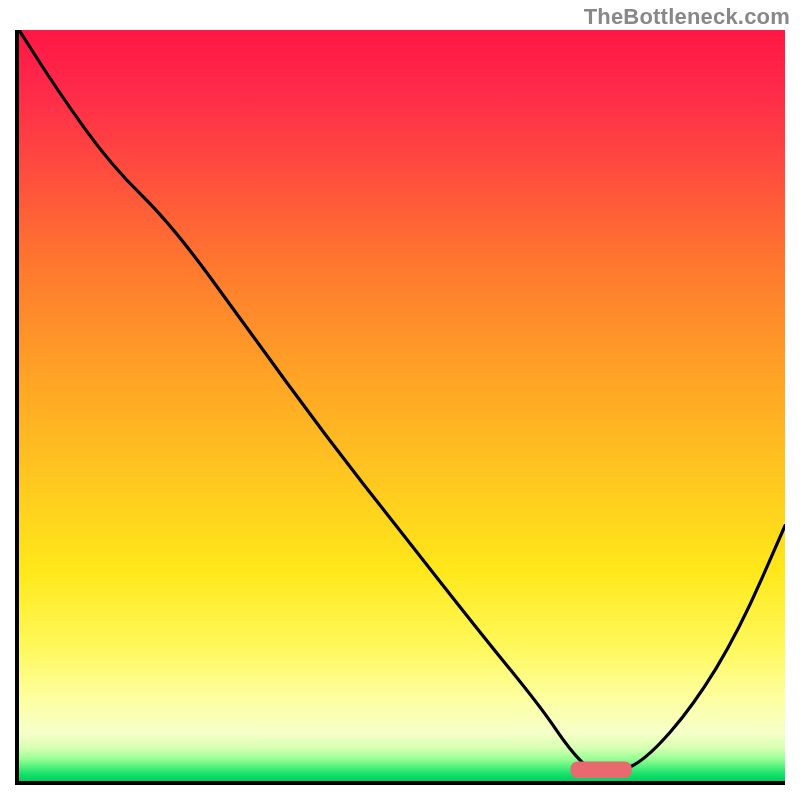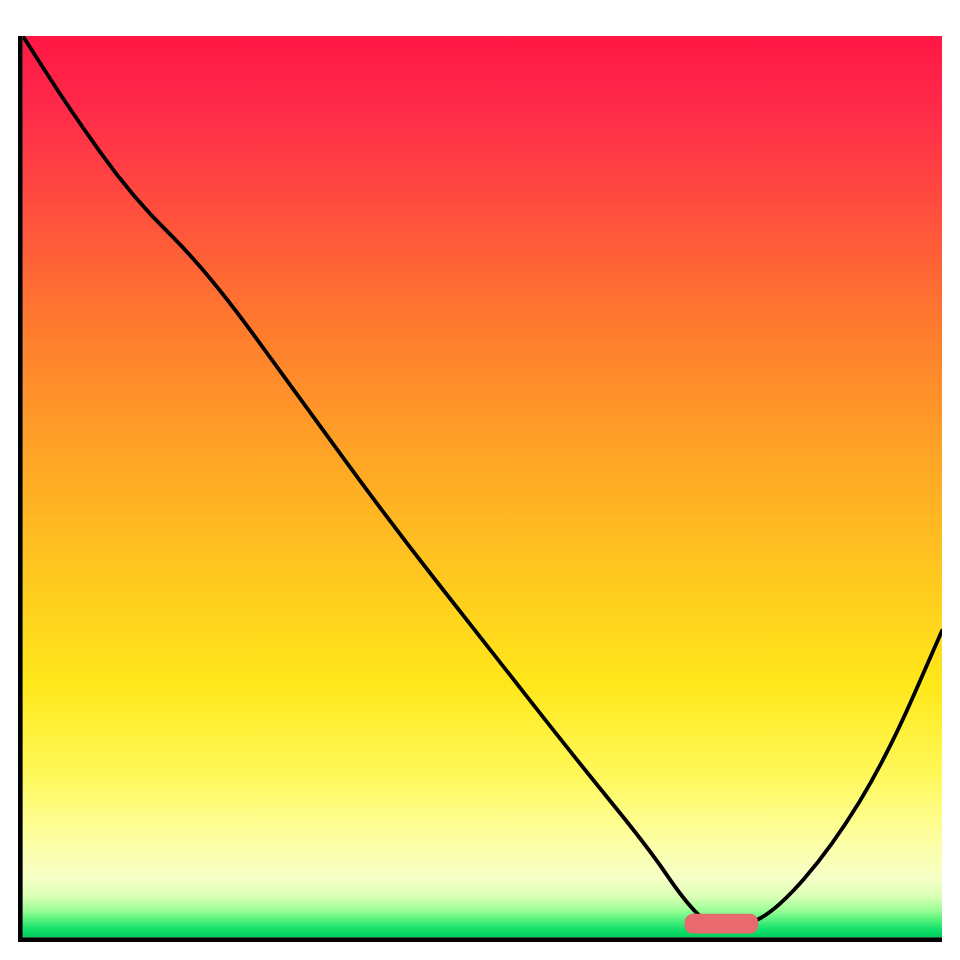--- a/index.html
+++ b/index.html
@@ -74,20 +74,21 @@
     stroke-linecap: round;
   }
   .marker {
     stroke: none;
   }
 </style>
 </head>
 <body>
 <div class="wrap">
 
+  <div class="watermark">TheBottleneck.com</div>
 
   <div class="plot-area">
     <div class="gradient"></div>
     <svg class="overlay" viewBox="0 0 766 751" preserveAspectRatio="none">
       <path id="curve-path" class="curve" d="M 0.0 0.0 Q 0.0 0.0 19.2 30.0 Q 38.3 60.1 65.1 97.6 Q 91.9 135.2 122.6 165.2 Q 153.2 195.3 191.5 247.8 Q 229.8 300.4 268.1 353.0 Q 306.4 405.5 344.7 454.4 Q 383.0 503.2 421.3 552.0 Q 459.6 600.8 490.2 638.3 Q 520.9 675.9 536.2 698.4 Q 551.5 721.0 563.0 732.2 Q 574.5 743.5 586.0 743.5 Q 597.5 743.5 612.8 736.0 Q 628.1 728.5 651.1 702.2 Q 674.1 675.9 697.1 638.3 Q 720.0 600.8 743.0 548.2 T 766.0 495.7" stroke="#000000"></path>
       <rect id="opt-marker" class="marker" rx="7" ry="7" x="551.5" width="61.3" y="731.5" height="16.5" fill="#e86a6f"></rect>
     </svg>
   </div>
 
 </div>

